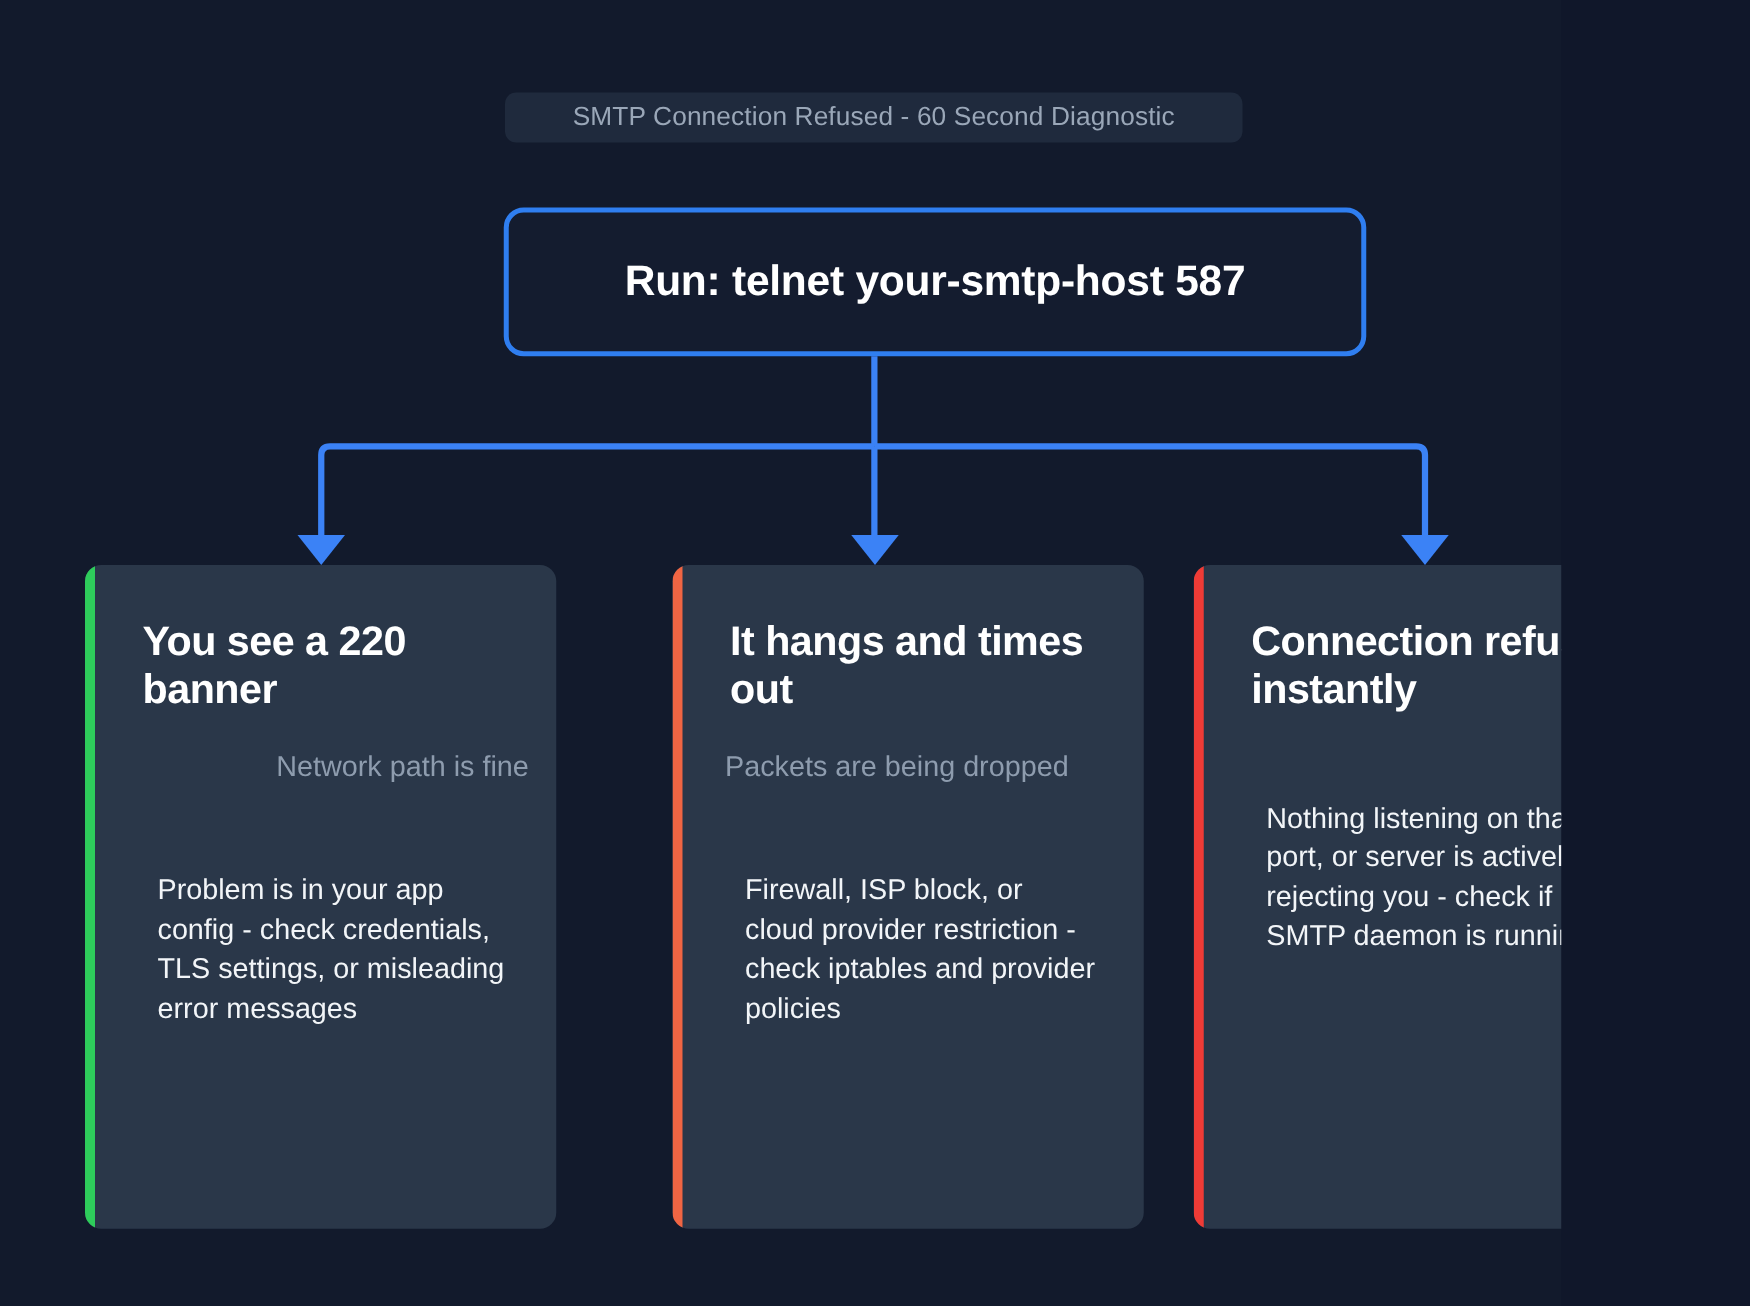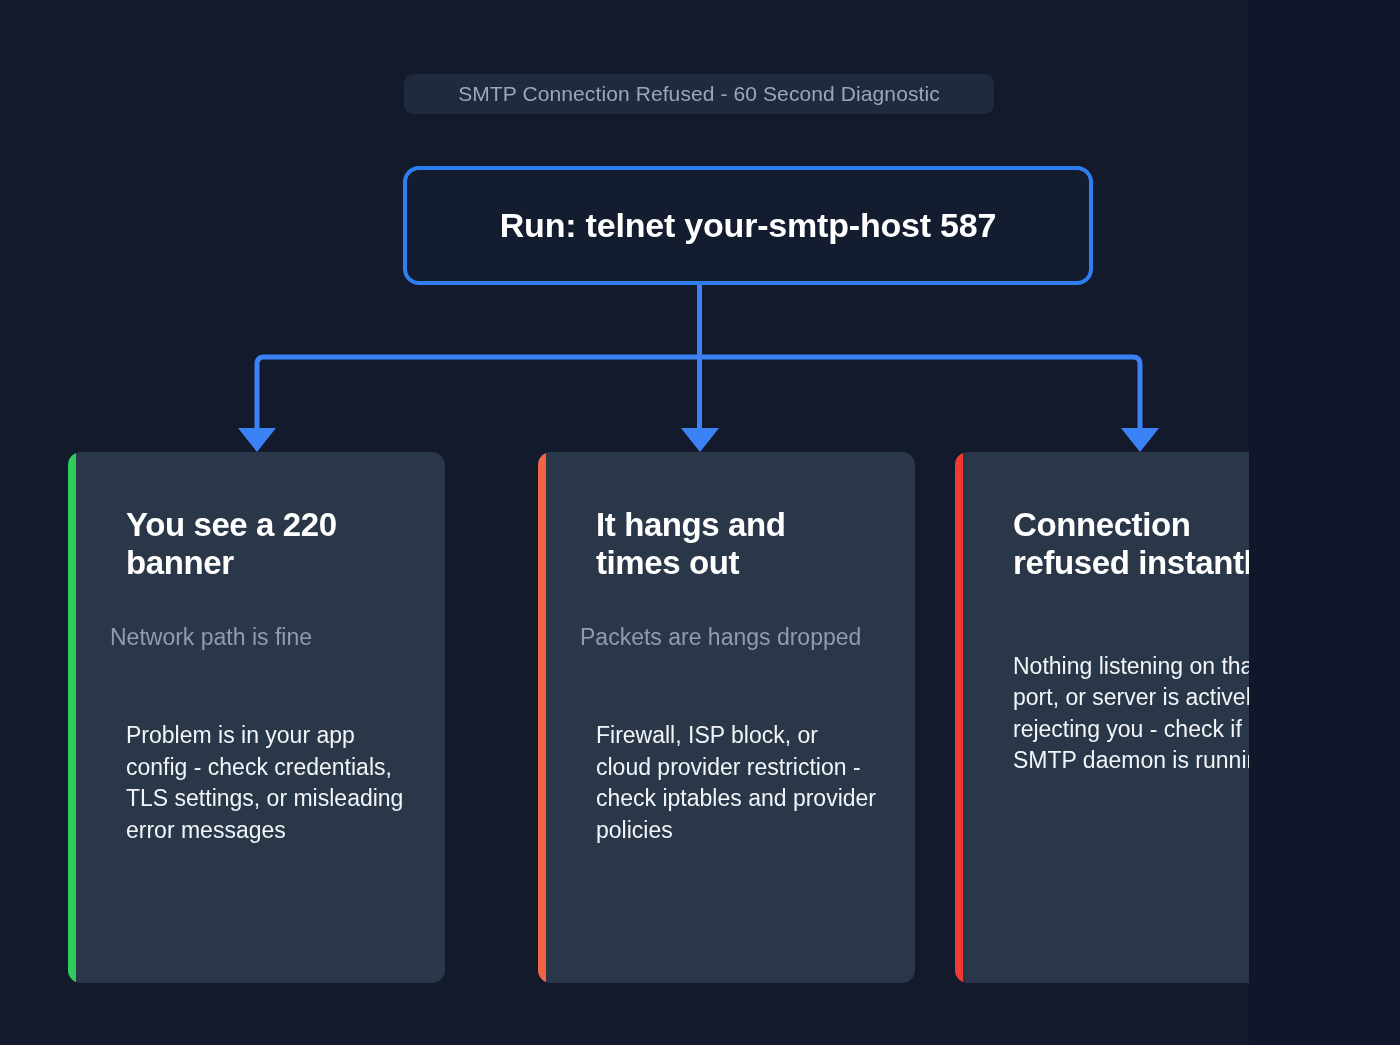--- a/index.html
+++ b/index.html
@@ -97,21 +97,21 @@
     left: 42px;
     right: 22px;
     top: 38px;
   }
   .card .headline {
     font-size: 33px;
     font-weight: bold;
     color: #ffffff;
     line-height: 1.16;
     letter-spacing: -0.4px;
-    margin: 16px;
+    margin: 4px;
   }
   .card .subtitle {
     font-size: 23px;
     color: #8e9cae;
     line-height: 1.3;
     margin: 0;
     padding-top: 24px;
   }
   .card .body {
     font-size: 23px;
@@ -153,30 +153,30 @@
       <polygon points="238,428 276,428 257,452" fill="#3b82f6"></polygon>
       <polygon points="681,428 719,428 700,452" fill="#3b82f6"></polygon>
       <polygon points="1121,428 1159,428 1140,452" fill="#3b82f6"></polygon>
     </g>
   </svg>
 
   <div class="card" id="card-0" style="background: rgb(42, 55, 73);">
     <div class="accent" style="background: rgb(46, 204, 91);"></div>
     <div class="inner">
       <p class="headline">You see a 220 banner</p>
-      <p class="subtitle" style="color: rgb(142, 156, 174);">Network path is fine</p>
+      <p class="subtitle" style="color: rgb(142, 156, 174); text-align: right;">Network path is fine</p>
       <p class="body" style="color: rgb(242, 245, 248);">Problem is in your app config - check credentials, TLS settings, or misleading error messages</p>
     </div>
   </div>
 
   <div class="card" id="card-1" style="background: rgb(42, 55, 73);">
     <div class="accent" style="background: rgb(240, 101, 67);"></div>
     <div class="inner">
       <p class="headline">It hangs and times out</p>
-      <p class="subtitle" style="color: rgb(142, 156, 174);">Packets are hangs dropped</p>
+      <p class="subtitle" style="color: rgb(142, 156, 174);">Packets are being dropped</p>
       <p class="body" style="color: rgb(242, 245, 248);">Firewall, ISP block, or cloud provider restriction - check iptables and provider policies</p>
     </div>
   </div>
 
   <div class="card" id="card-2" style="background: rgb(42, 55, 73);">
     <div class="accent" style="background: rgb(239, 59, 54);"></div>
     <div class="inner">
       <p class="headline">Connection refused instantly</p>
       <p class="body" style="color: rgb(242, 245, 248);">Nothing listening on that port, or server is actively rejecting you - check if SMTP daemon is running</p>
     </div>

